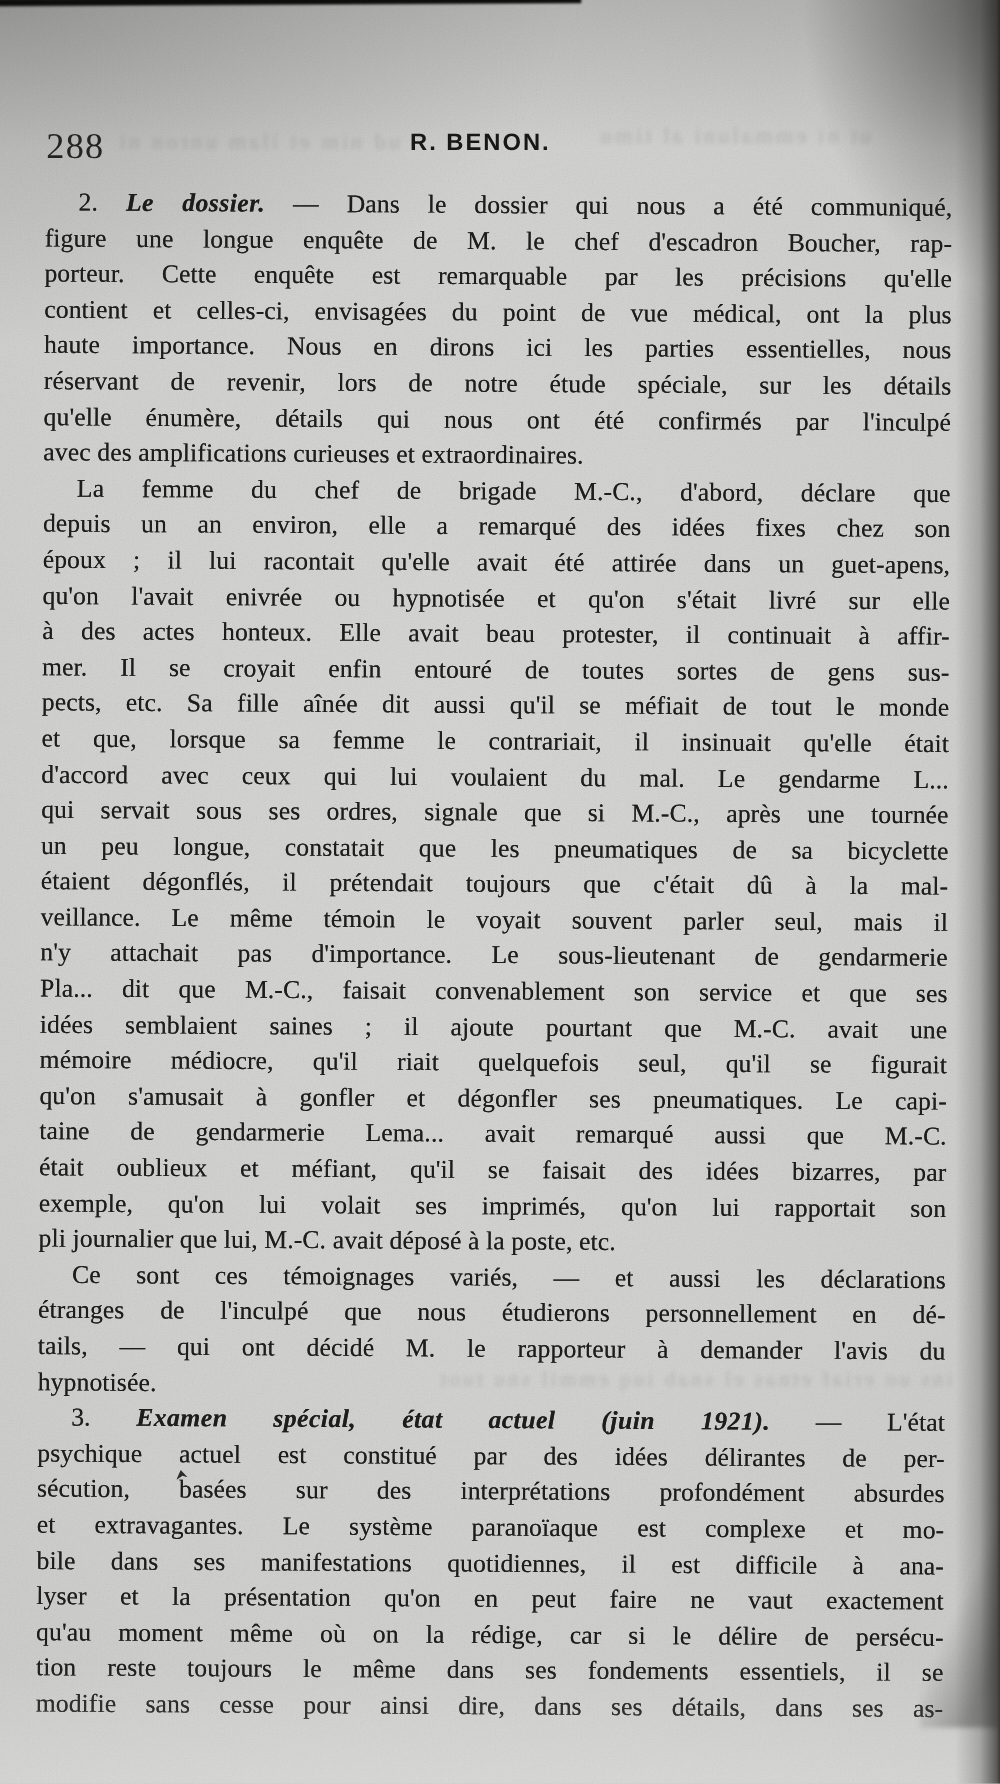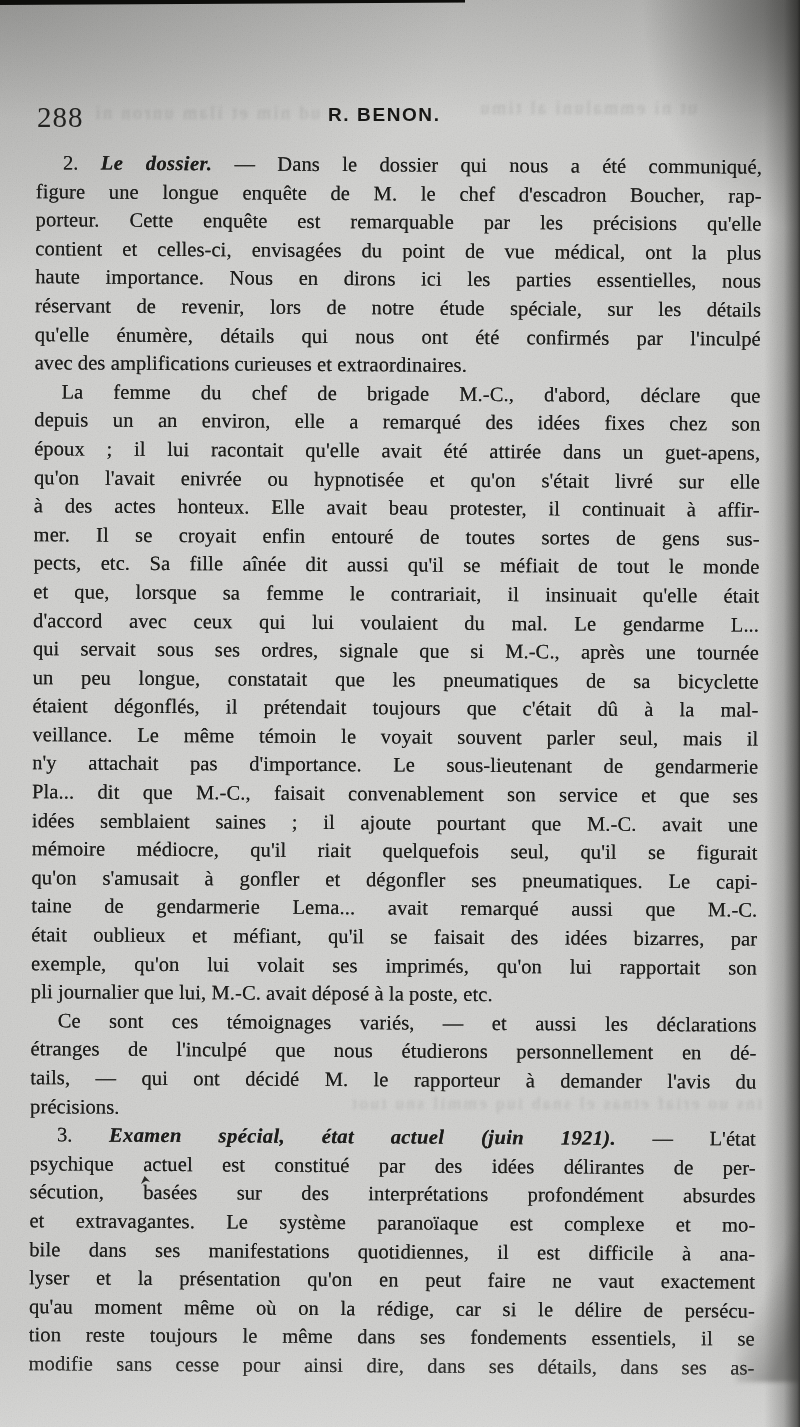--- a/index.html
+++ b/index.html
@@ -91,21 +91,21 @@
     <div class="line"><span>idées semblaient saines ; il ajoute pourtant que M.-C. avait une</span></div>
     <div class="line"><span>mémoire médiocre, qu'il riait quelquefois seul, qu'il se figurait</span></div>
     <div class="line"><span>qu'on s'amusait à gonfler et dégonfler ses pneumatiques. Le capi-</span></div>
     <div class="line"><span>taine de gendarmerie Lema... avait remarqué aussi que M.-C.</span></div>
     <div class="line"><span>était oublieux et méfiant, qu'il se faisait des idées bizarres, par</span></div>
     <div class="line"><span>exemple, qu'on lui volait ses imprimés, qu'on lui rapportait son</span></div>
     <div class="line flush"><span>pli journalier que lui, M.-C. avait déposé à la poste, etc.</span></div>
     <div class="line indent"><span>Ce sont ces témoignages variés, — et aussi les déclarations</span></div>
     <div class="line"><span>étranges de l'inculpé que nous étudierons personnellement en dé-</span></div>
     <div class="line"><span>tails, — qui ont décidé M. le rapporteur à demander l'avis du</span></div>
-    <div class="line flush"><span>précisions.</span></div>
+    <div class="line flush"><span>hypnotisée.</span></div>
     <div class="line indent"><span>3. </span><span class="bi">Examen spécial, état actuel (juin 1921).</span><span> — L'état</span></div>
     <div class="line"><span>psychique actuel est constitué par des idées délirantes de per-</span></div>
     <div class="line"><span>sécution, basées sur des interprétations profondément absurdes</span></div>
     <div class="line"><span>et extravagantes. Le système paranoïaque est complexe et mo-</span></div>
     <div class="line"><span>bile dans ses manifestations quotidiennes, il est difficile à ana-</span></div>
     <div class="line"><span>lyser et la présentation qu'on en peut faire ne vaut exactement</span></div>
     <div class="line"><span>qu'au moment même où on la rédige, car si le délire de persécu-</span></div>
     <div class="line"><span>tion reste toujours le même dans ses fondements essentiels, il se</span></div>
     <div class="line"><span>modifie sans cesse pour ainsi dire, dans ses détails, dans ses as-</span></div>
   </div>

